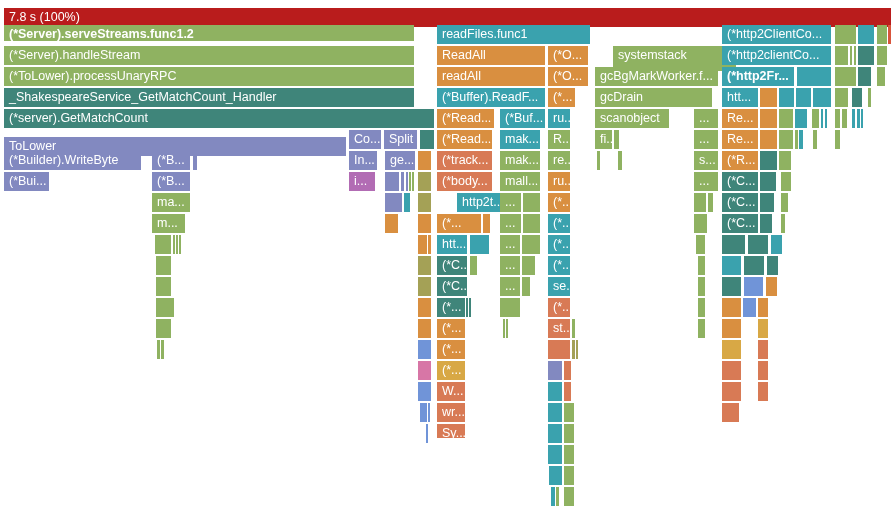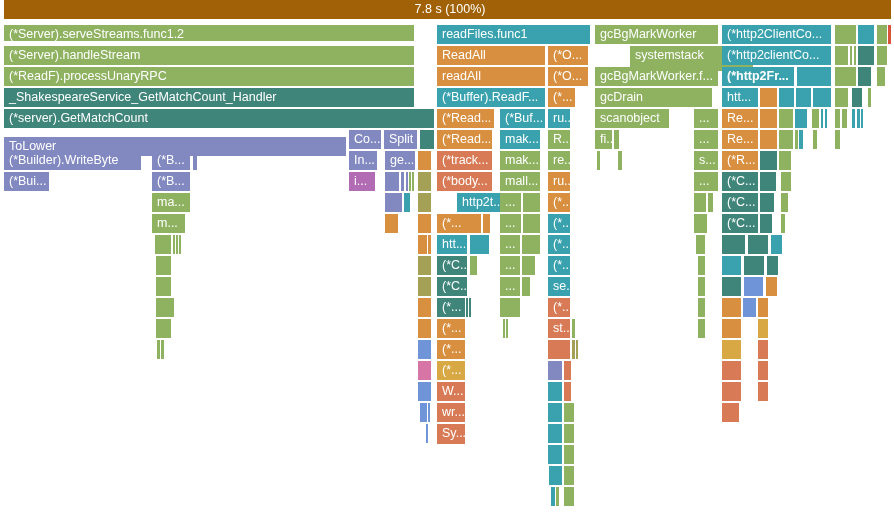--- a/index.html
+++ b/index.html
@@ -24,40 +24,39 @@
     white-space:nowrap;
     text-overflow:clip;
     cursor:pointer;
   }
   .frame.tiny{padding-left:0;}
 </style>
 </head>
 <body>
 
 <div id="flamegraph">
-    <div class="frame" style="left: 4px; top: 0; width: 887px; height: 19px; background: #a16207; text-align: center;">7.8 s (100%)</div>
-    <div class="frame" style="left: 4px; top: 25px; width: 410px; height: 16px; background: rgb(143, 178, 97);">(*Server).serveStreams.func1.2</div>
+    <div class="frame" style="left: 4px; top: 8px; width: 887px; height: 19px; background: #b91c1c;">7.8 s (100%)</div>
+    <div class="frame" style="left: 4px; top: 25px; width: 410px; height: 16px; background: rgb(143, 178, 97); font-weight: bold;">(*Server).serveStreams.func1.2</div>
     <div class="frame" style="left: 437px; top: 25px; width: 153px; height: 19px; background: rgb(58, 162, 174);">readFiles.func1</div>
-    <div class="frame" style="left: 595px; top: 25px; width: 123px; height: 19px; background: rgb(143, 178, 97);">gcBgMarkWorker</div>
     <div class="frame" style="left: 722px; top: 25px; width: 109px; height: 19px; background: rgb(58, 162, 174);">(*http2ClientCo...</div>
     <div class="frame" style="left: 835px; top: 25px; width: 21px; height: 19px; background: rgb(143, 178, 97);"></div>
     <div class="frame" style="left: 858px; top: 25px; width: 16px; height: 19px; background: rgb(58, 162, 174);"></div>
     <div class="frame tiny" style="left: 877px; top: 25px; width: 10px; height: 19px; background: rgb(143, 178, 97);"></div>
     <div class="frame tiny" style="left: 888px; top: 25px; width: 3px; height: 19px; background: rgb(216, 85, 60);"></div>
     <div class="frame" style="left: 4px; top: 46px; width: 410px; height: 19px; background: rgb(143, 178, 97);">(*Server).handleStream</div>
     <div class="frame" style="left: 437px; top: 46px; width: 108px; height: 19px; background: rgb(217, 143, 64);">ReadAll</div>
     <div class="frame" style="left: 548px; top: 46px; width: 40px; height: 19px; background: rgb(217, 143, 64);">(*O...</div>
-    <div class="frame" style="left: 630px; top: 46px; width: 123px; height: 25px; background: rgb(143, 178, 97);">systemstack</div>
+    <div class="frame" style="left: 613px; top: 46px; width: 123px; height: 25px; background: rgb(143, 178, 97);">systemstack</div>
     <div class="frame" style="left: 722px; top: 46px; width: 109px; height: 19px; background: rgb(58, 162, 174);">(*http2clientCo...</div>
     <div class="frame tiny" style="left: 835px; top: 46px; width: 13px; height: 19px; background: rgb(143, 178, 97);"></div>
     <div class="frame tiny" style="left: 850px; top: 46px; width: 2px; height: 19px; background: rgb(143, 178, 97);"></div>
     <div class="frame tiny" style="left: 854px; top: 46px; width: 2px; height: 19px; background: rgb(143, 178, 97);"></div>
     <div class="frame" style="left: 858px; top: 46px; width: 16px; height: 19px; background: rgb(63, 133, 122);"></div>
     <div class="frame tiny" style="left: 877px; top: 46px; width: 10px; height: 19px; background: rgb(143, 178, 97);"></div>
-    <div class="frame" style="left: 4px; top: 67px; width: 410px; height: 19px; background: rgb(143, 178, 97);">(*ReadF).processUnaryRPC</div>
+    <div class="frame" style="left: 4px; top: 67px; width: 410px; height: 19px; background: rgb(143, 178, 97);">(*ToLower).processUnaryRPC</div>
     <div class="frame" style="left: 437px; top: 67px; width: 108px; height: 19px; background: rgb(217, 143, 64);">readAll</div>
     <div class="frame" style="left: 548px; top: 67px; width: 40px; height: 19px; background: rgb(217, 143, 64);">(*O...</div>
     <div class="frame" style="left: 595px; top: 67px; width: 123px; height: 19px; background: rgb(143, 178, 97);">gcBgMarkWorker.f...</div>
     <div class="frame" style="left: 722px; top: 67px; width: 72px; height: 19px; background: rgb(58, 162, 174); font-weight: bold;">(*http2Fr...</div>
     <div class="frame" style="left: 797px; top: 67px; width: 34px; height: 19px; background: rgb(58, 162, 174);"></div>
     <div class="frame" style="left: 835px; top: 67px; width: 21px; height: 19px; background: rgb(143, 178, 97);"></div>
     <div class="frame tiny" style="left: 858px; top: 67px; width: 13px; height: 19px; background: rgb(63, 133, 122);"></div>
     <div class="frame tiny" style="left: 877px; top: 67px; width: 8px; height: 19px; background: rgb(143, 178, 97);"></div>
     <div class="frame" style="left: 4px; top: 88px; width: 410px; height: 19px; background: rgb(63, 133, 122);">_ShakespeareService_GetMatchCount_Handler</div>
     <div class="frame" style="left: 437px; top: 88px; width: 108px; height: 19px; background: rgb(58, 162, 174);">(*Buffer).ReadF...</div>
@@ -240,21 +239,21 @@
     <div class="frame tiny" style="left: 564px; top: 382px; width: 7px; height: 19px; background: rgb(216, 122, 85);"></div>
     <div class="frame" style="left: 722px; top: 382px; width: 19px; height: 19px; background: rgb(216, 122, 85);"></div>
     <div class="frame tiny" style="left: 758px; top: 382px; width: 10px; height: 19px; background: rgb(216, 122, 85);"></div>
     <div class="frame tiny" style="left: 420px; top: 403px; width: 7px; height: 19px; background: rgb(112, 148, 216);"></div>
     <div class="frame tiny" style="left: 428px; top: 403px; width: 2px; height: 19px; background: rgb(112, 148, 216);"></div>
     <div class="frame" style="left: 437px; top: 403px; width: 28px; height: 19px; background: rgb(216, 122, 85);">wr...</div>
     <div class="frame" style="left: 548px; top: 403px; width: 14px; height: 19px; background: rgb(58, 162, 174);"></div>
     <div class="frame tiny" style="left: 564px; top: 403px; width: 10px; height: 19px; background: rgb(143, 178, 97);"></div>
     <div class="frame" style="left: 722px; top: 403px; width: 17px; height: 19px; background: rgb(216, 122, 85);"></div>
     <div class="frame tiny" style="left: 426px; top: 424px; width: 2px; height: 19px; background: rgb(112, 148, 216);"></div>
-    <div class="frame" style="left: 437px; top: 424px; width: 28px; height: 20px; background: rgb(216, 122, 85);">Sy...</div>
+    <div class="frame" style="left: 437px; top: 424px; width: 28px; height: 14px; background: rgb(216, 122, 85);">Sy...</div>
     <div class="frame" style="left: 548px; top: 424px; width: 14px; height: 19px; background: rgb(58, 162, 174);"></div>
     <div class="frame tiny" style="left: 564px; top: 424px; width: 10px; height: 19px; background: rgb(143, 178, 97);"></div>
     <div class="frame" style="left: 548px; top: 445px; width: 14px; height: 19px; background: rgb(58, 162, 174);"></div>
     <div class="frame tiny" style="left: 564px; top: 445px; width: 10px; height: 19px; background: rgb(143, 178, 97);"></div>
     <div class="frame tiny" style="left: 549px; top: 466px; width: 13px; height: 19px; background: rgb(58, 162, 174);"></div>
     <div class="frame tiny" style="left: 564px; top: 466px; width: 10px; height: 19px; background: rgb(143, 178, 97);"></div>
     <div class="frame tiny" style="left: 551px; top: 487px; width: 4px; height: 19px; background: rgb(58, 162, 174);"></div>
     <div class="frame tiny" style="left: 556px; top: 487px; width: 3px; height: 19px; background: rgb(143, 178, 97);"></div>
     <div class="frame tiny" style="left: 564px; top: 487px; width: 10px; height: 19px; background: rgb(143, 178, 97);"></div>
   </div>

